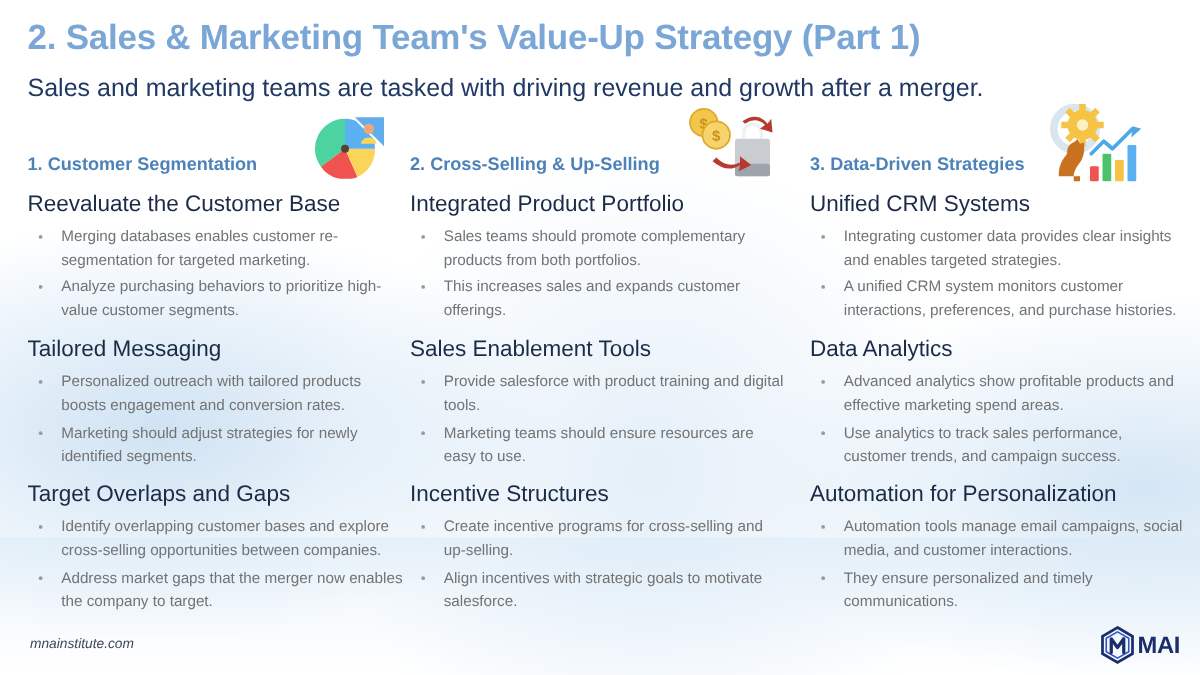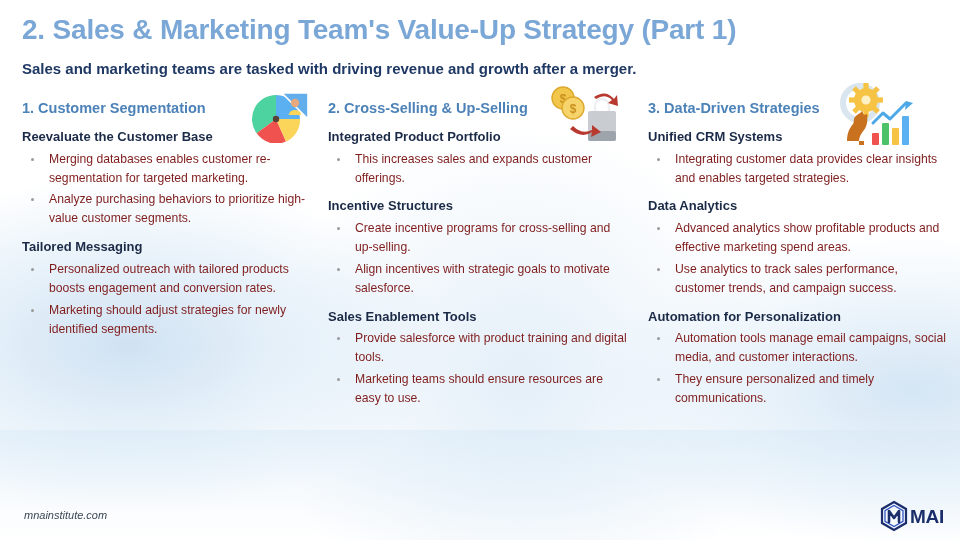--- a/index.html
+++ b/index.html
@@ -39,56 +39,57 @@
 
   
   #title {
     position:absolute; left:22px; top:14px;
     font-size:28px; font-weight:700;
     color:#7BA7D7; letter-spacing:-.2px;
     white-space:nowrap;
   }
   #subtitle {
     position:absolute; left:22px; top:60px;
-    font-size:15px; font-weight:700;
+    font-size:20px; font-weight:400;
     color:#1F3864;
     white-space:nowrap;
   }
 
   
   .column { position:absolute; top:100px; }
   #col-0 { left:22px;  width:306px; }
   #col-1 { left:328px; width:300px; }
   #col-2 { left:648px; width:300px; }
 
   .col-head {
     font-size:14.5px; font-weight:700;
     color:#4C82B8;
     margin-bottom:13px;
     white-space:nowrap;
+    margin-top:24px;
   }
 
   .section { margin-bottom:2px; }
 
   .sec-head {
-    font-size:13px; font-weight:700;
+    font-size:18px; font-weight:400;
     color:#1B2A47;
     margin:0 0 5px 0;
     line-height:1.2;
   }
 
   ul.bullets { list-style:none; margin:0 0 11px 0; padding:0; }
 
   ul.bullets li {
     position:relative;
     padding-left:27px;
     margin-bottom:3px;
     font-size:12.2px;
     line-height:1.55;
-    color:#7f1d1d;
+    color:#737373;
   }
   ul.bullets li::before {
     content:"";
     position:absolute;
     left:9px; top:8px;
     width:3px; height:3px;
     background:#9A9A9A;
     border-radius:50%;
   }
 
@@ -139,56 +140,65 @@
     </div>
 
     <div class="section">
       <div class="sec-head">Tailored Messaging</div>
       <ul class="bullets">
         <li>Personalized outreach with tailored products boosts engagement and conversion rates.</li>
         <li>Marketing should adjust strategies for newly identified segments.</li>
       </ul>
     </div>
 
+    <div class="section">
+      <div class="sec-head">Target Overlaps and Gaps</div>
+      <ul class="bullets">
+        <li>Identify overlapping customer bases and explore cross-selling opportunities between companies.</li>
+        <li>Address market gaps that the merger now enables the company to target.</li>
+      </ul>
+    </div>
   </div>
 
   <div class="column" id="col-1">
     <div class="col-head">2. Cross-Selling &amp; Up-Selling</div>
 
     <div class="section">
       <div class="sec-head">Integrated Product Portfolio</div>
       <ul class="bullets">
+        <li>Sales teams should promote complementary products from both portfolios.</li>
         <li>This increases sales and expands customer offerings.</li>
+      </ul>
+    </div>
+
+    <div class="section">
+      <div class="sec-head">Sales Enablement Tools</div>
+      <ul class="bullets">
+        <li>Provide salesforce with product training and digital tools.</li>
+        <li>Marketing teams should ensure resources are easy to use.</li>
       </ul>
     </div>
 
     <div class="section">
       <div class="sec-head">Incentive Structures</div>
       <ul class="bullets">
         <li>Create incentive programs for cross-selling and up-selling.</li>
         <li>Align incentives with strategic goals to motivate salesforce.</li>
       </ul>
     </div>
-
-    <div class="section">
-      <div class="sec-head">Sales Enablement Tools</div>
-      <ul class="bullets">
-        <li>Provide salesforce with product training and digital tools.</li>
-        <li>Marketing teams should ensure resources are easy to use.</li>
-      </ul>
-    </div>
   </div>
 
   <div class="column" id="col-2">
     <div class="col-head">3. Data-Driven Strategies</div>
 
     <div class="section">
       <div class="sec-head">Unified CRM Systems</div>
       <ul class="bullets">
         <li>Integrating customer data provides clear insights and enables targeted strategies.</li>
+        <li>A unified CRM system monitors customer interactions, preferences, and purchase histories.</li>
       </ul>
     </div>
 
     <div class="section">
       <div class="sec-head">Data Analytics</div>
       <ul class="bullets">
         <li>Advanced analytics show profitable products and effective marketing spend areas.</li>
         <li>Use analytics to track sales performance, customer trends, and campaign success.</li>
       </ul>
     </div>

